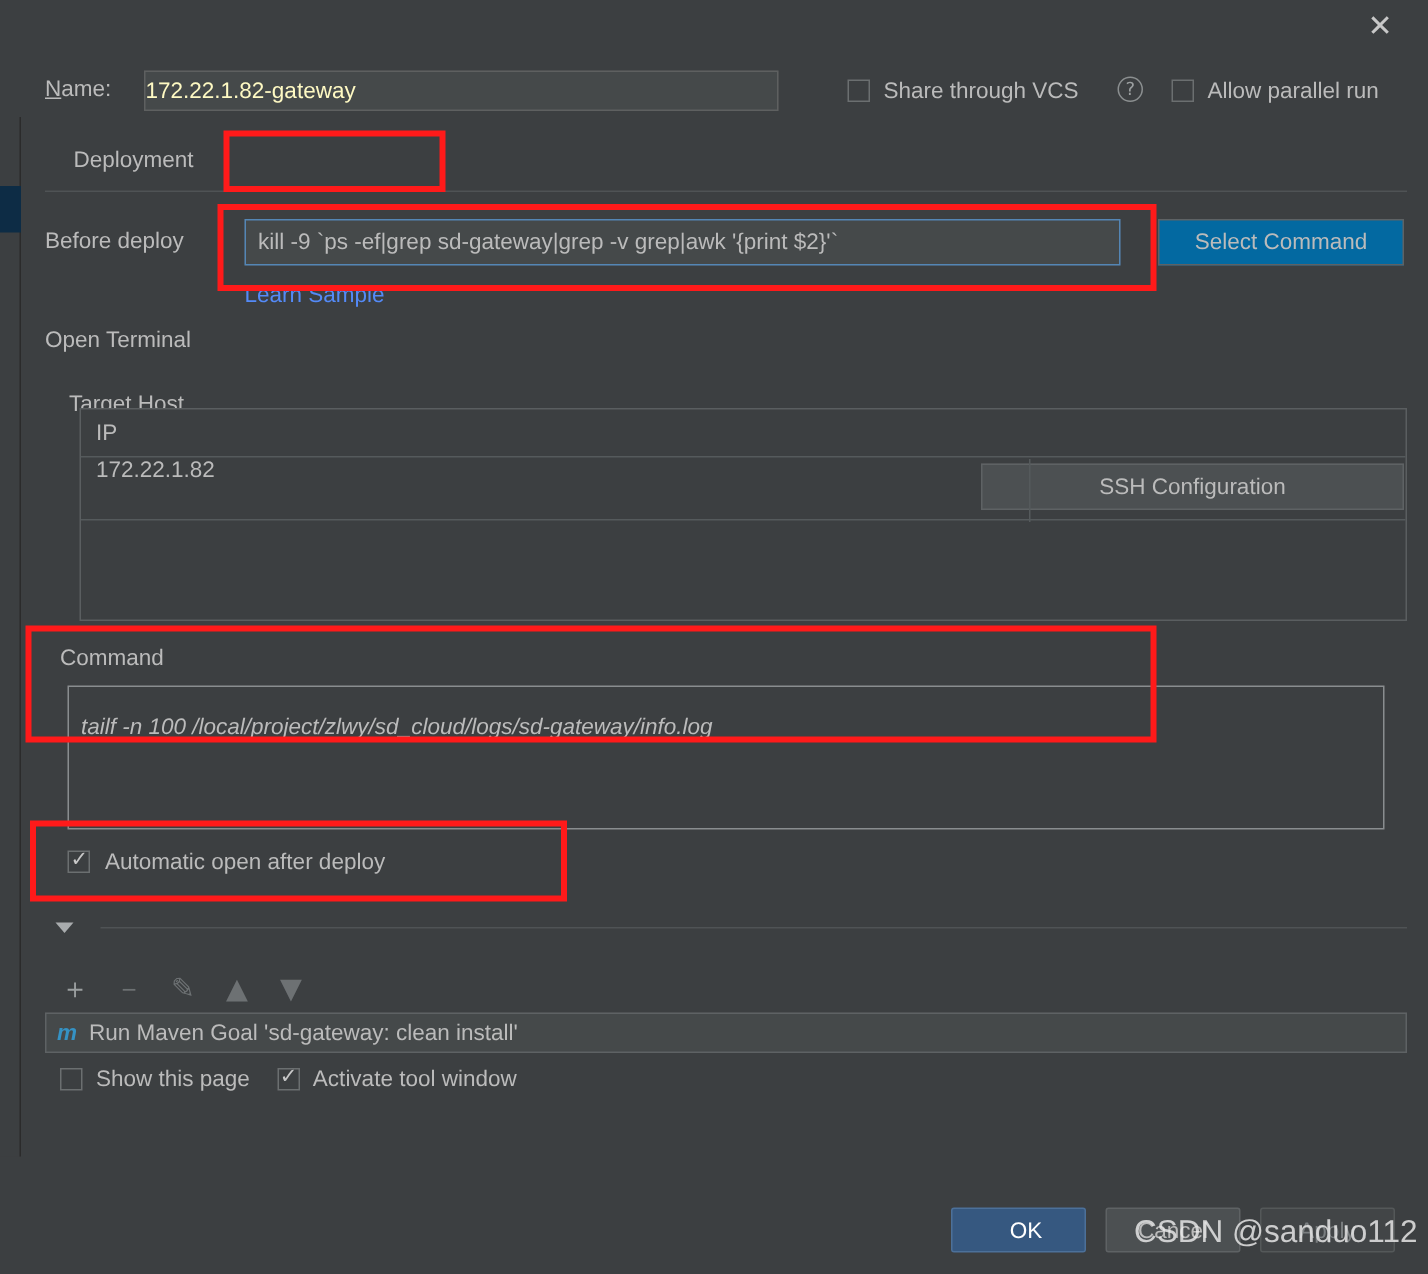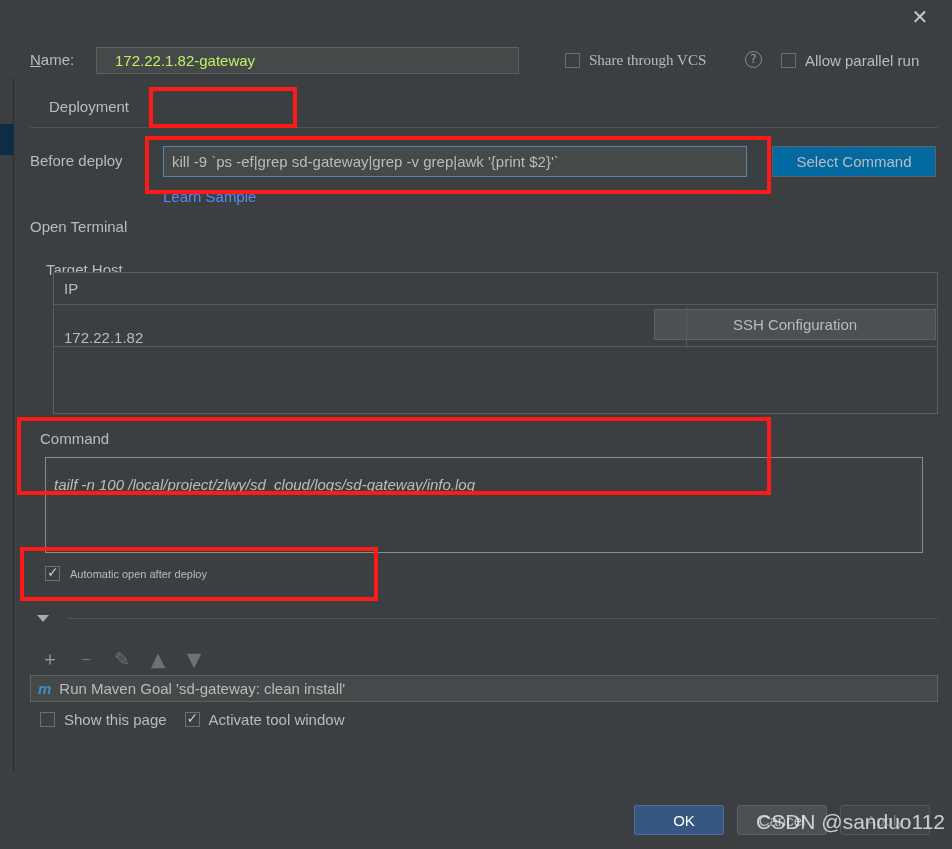--- a/index.html
+++ b/index.html
@@ -30,28 +30,28 @@
     font-family: "DejaVu Sans", sans-serif;
   }
 
   
   .name-label {
     position: absolute; left: 30px; top: 51px; font-size: 15px; color: #bbbbbb;
   }
   .name-label u { text-decoration: underline; }
   .name-input {
     position: absolute; left: 96px; top: 47px; width: 423px; height: 27px;
-    background: #45494a; border: 1px solid #5e6060; color: #bef264;
-    padding: 2px 18px; font-size: 15px; font-family: "Liberation Sans", sans-serif;
+    background: #45494a; border: 1px solid #5e6060; color: #fef9c3;
+    padding: 2px 0; font-size: 15px; font-family: "Liberation Sans", sans-serif;
     line-height: 23px;
   }
 
   .vcs-check {
     position: absolute; left: 565px; top: 52px;
-    display: flex; align-items: center; gap: 9px; font-family: Liberation Serif, serif;
+    display: flex; align-items: center; gap: 9px;
   }
   .allow-check {
     position: absolute; left: 781px; top: 52px;
     display: flex; align-items: center; gap: 9px;
   }
   .cb {
     width: 15px; height: 15px; border: 1px solid #6b6f70; background: #3c3f41;
     display: inline-block; position: relative; flex: 0 0 auto;
   }
   .cb.checked::after {
@@ -102,21 +102,21 @@
     position: absolute; left: 53px; top: 272px; width: 885px; height: 142px;
     border: 1px solid #5a5e60; background: #3c3f41;
   }
   .host-head {
     height: 32px; border-bottom: 1px solid #555a5c;
     display: flex; align-items: center; padding-left: 10px;
     font-size: 15px; color: #bbbbbb;
   }
   .host-row {
     height: 42px; border-bottom: 1px solid #555a5c;
-    display: flex; align-items: flex-end; padding-left: 10px;
+    display: flex; align-items: flex-start; padding-left: 10px;
     font-size: 15px; color: #bbbbbb; position: relative;
   }
   .ssh-btn {
     position: absolute; right: 1px; top: 4px; width: 282px; height: 31px;
     background: #4c5052; border: 1px solid #5e6264; color: #bbbbbb;
     font-size: 15px; font-family: "Liberation Sans", sans-serif; cursor: pointer;
   }
   .host-vline {
     position: absolute; left: 632px; top: 33px; width: 1px; height: 42px;
     background: #555a5c;
@@ -125,21 +125,21 @@
   
   .cmd-label { position: absolute; left: 40px; top: 430px; font-size: 15px; }
   .cmd-area {
     position: absolute; left: 45px; top: 457px; width: 878px; height: 96px;
     background: #3c3f41; border: 1px solid #898d8f; color: #bbbbbb;
     padding: 16px 8px; font-size: 15px; resize: none;
     font-family: "Liberation Sans", sans-serif; line-height: 22px; outline: none; font-style: italic;
   }
   .auto-open {
     position: absolute; left: 45px; top: 566px;
-    display: flex; align-items: center; gap: 10px; font-size: 11px; text-align: center;
+    display: flex; align-items: center; gap: 10px; font-size: 15px; text-align: center;
   }
 
   
   .bl-header {
     position: absolute; left: 37px; top: 615px; display: flex;
     align-items: center; gap: 10px; font-size: 15px; width: 901px;
   }
   .tri {
     width: 0; height: 0; border-left: 6px solid transparent;
     border-right: 6px solid transparent; border-top: 7px solid #a9acae;

